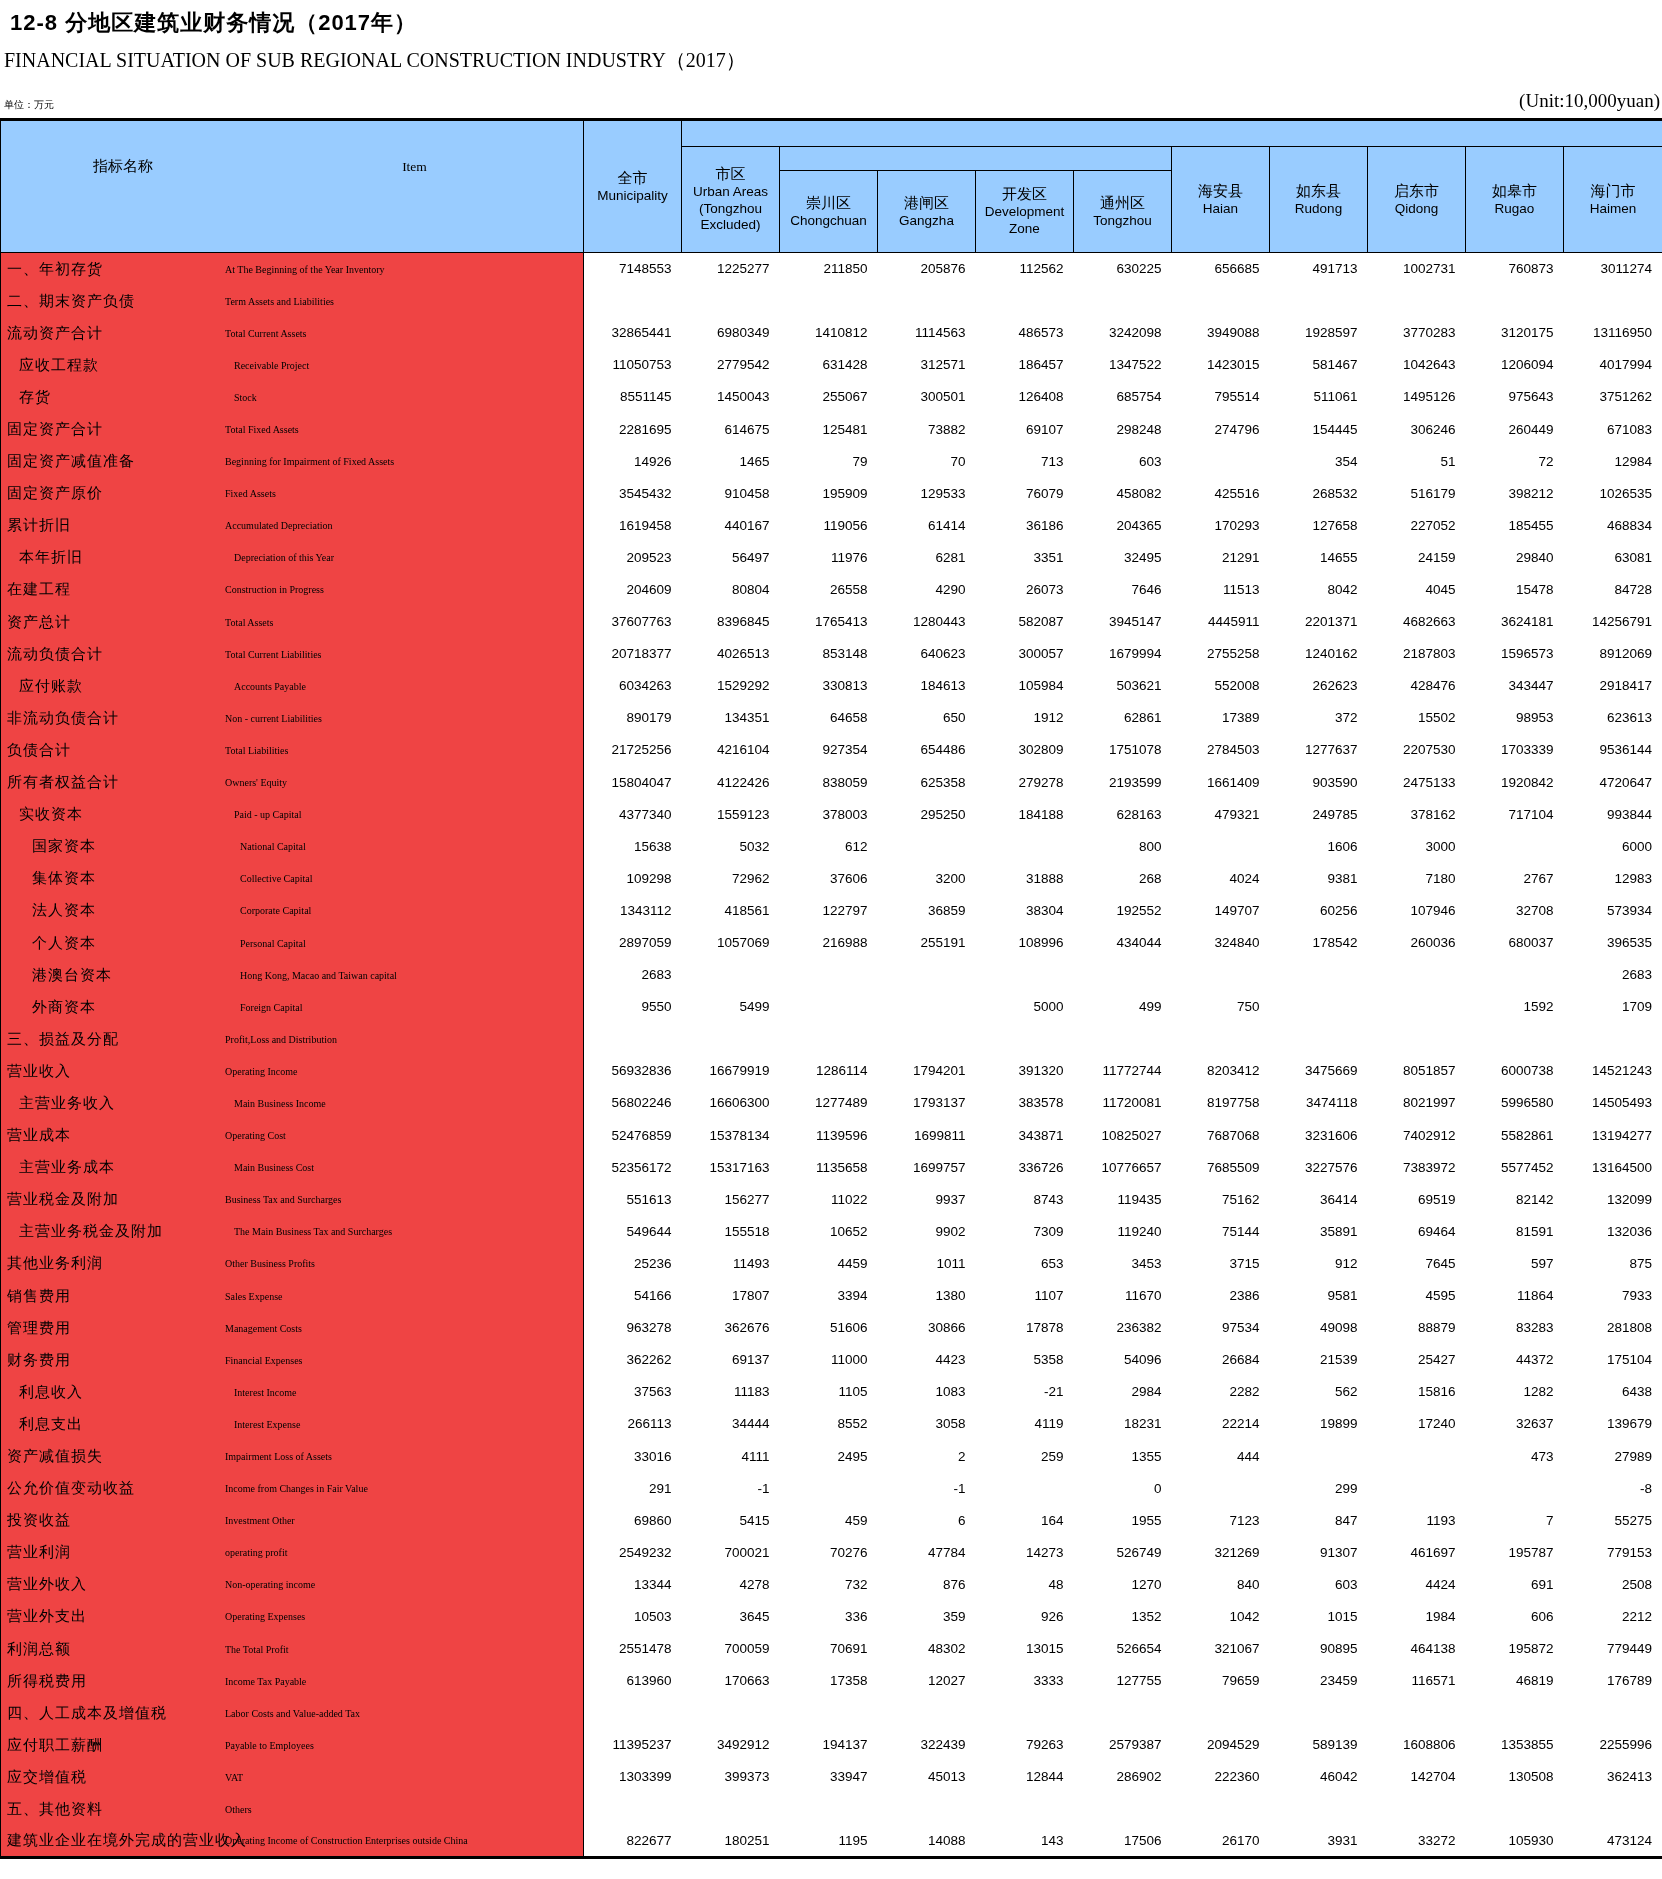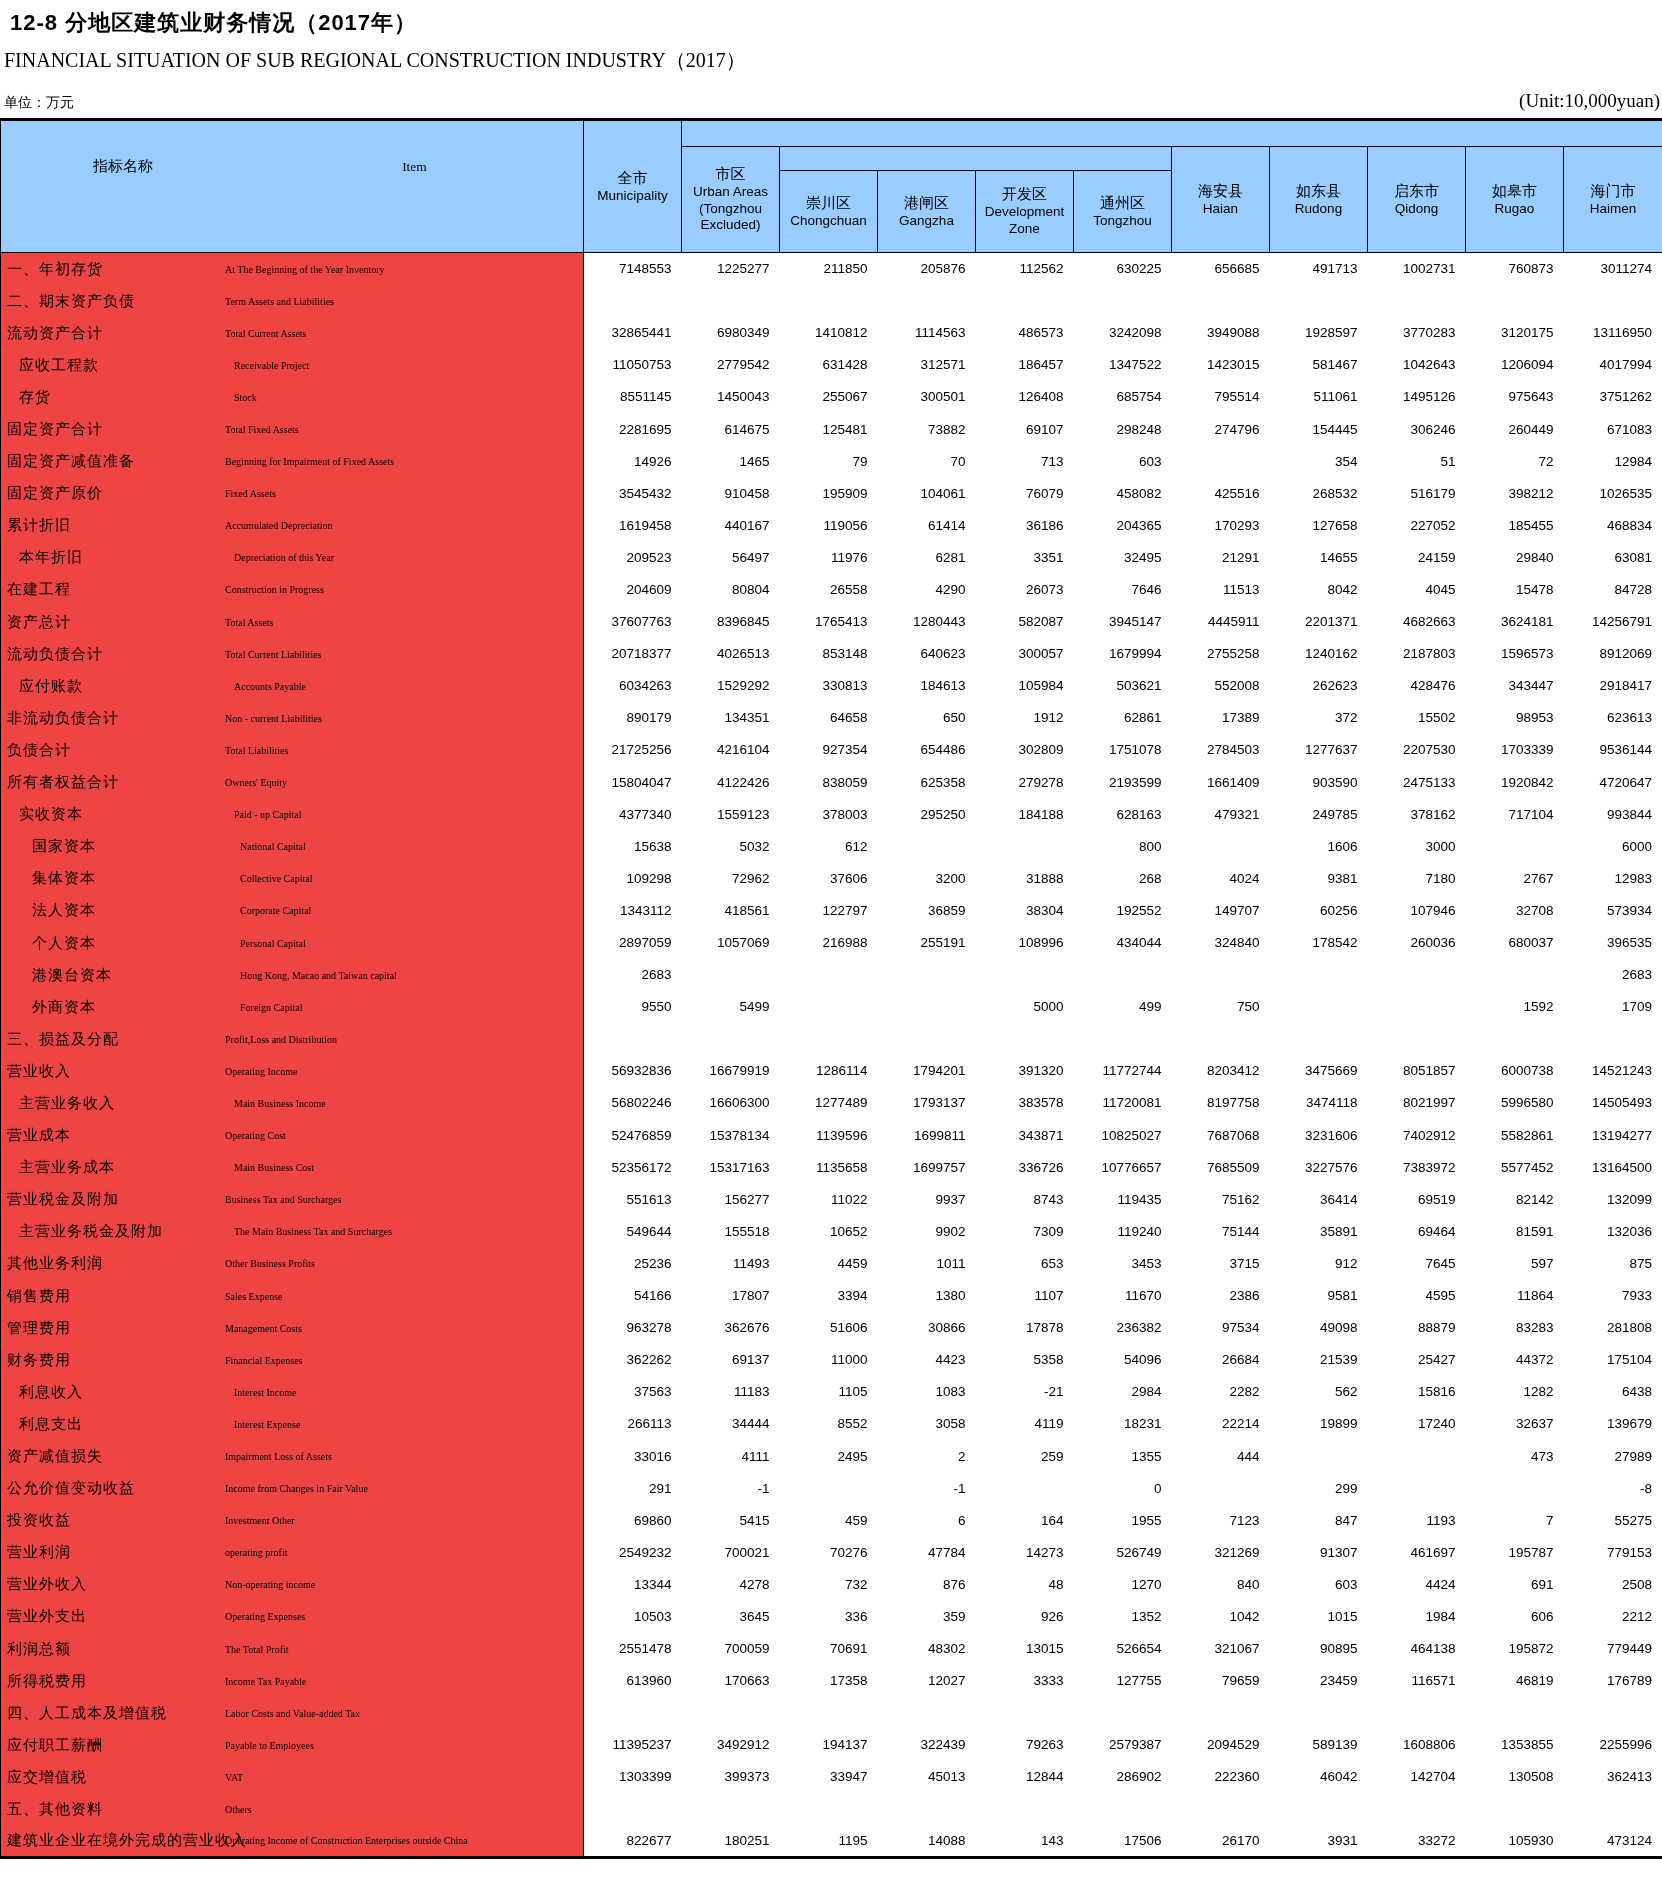--- a/index.html
+++ b/index.html
@@ -1,20 +1,20 @@
 <!DOCTYPE html>
 <html><head>
 <meta charset="utf-8">
 <style>
   html,body{margin:0;padding:0;background:#fff;}
   body{width:1662px;height:1879px;position:relative;font-family:"Liberation Serif",serif;color:#000;}
   .page-title-zh{font-family:"Liberation Sans",sans-serif;font-weight:bold;font-size:22px;margin:8px 0 0 10px;letter-spacing:1px;}
   .page-title-en{font-family:"Liberation Serif",serif;font-size:20px;margin:9px 0 0 4px;}
   .unit-row{display:flex;justify-content:space-between;align-items:flex-end;margin:16px 2px 6px 4px;font-size:15px;}
-  .unit-zh{font-size:14px;}
+  .unit-zh{font-size:10px;}
   .unit-en{font-size:19px;}
   table.main{border-collapse:collapse;table-layout:fixed;width:1662px;border:solid #000;border-width:3px 1px 3px 1px;}
   thead th{background:#99CCFF;border:1px solid #000;font-weight:normal;padding:0;vertical-align:middle;}
   .thwrap{height:100%;display:flex;flex-direction:column;justify-content:space-around;align-items:center;}
   .hz{font-size:15px;white-space:nowrap;}
   .he{font-family:Liberation Sans, sans-serif;font-size:13.5px;line-height:1.25;text-align:center;padding:0 3px;}
   th.hlbl{position:relative;}
   .hlbl .z{position:absolute;top:36px;left:0;width:244px;text-align:center;font-size:15px;}
   .hlbl .e{position:absolute;top:38px;left:244px;width:339px;text-align:center;font-size:13.5px;}
   tbody tr{height:32.1px;}
@@ -252,21 +252,21 @@
         <td class="num">12984</td>
       </tr>
       <tr>
         <td class="lbl ind0">
           <span class="zh">固定资产原价</span>
           <span class="en">Fixed Assets</span>
         </td>
         <td class="num">3545432</td>
         <td class="num">910458</td>
         <td class="num">195909</td>
-        <td class="num">104061</td>
+        <td class="num">129533</td>
         <td class="num">76079</td>
         <td class="num">458082</td>
         <td class="num">425516</td>
         <td class="num">268532</td>
         <td class="num">516179</td>
         <td class="num">398212</td>
         <td class="num">1026535</td>
       </tr>
       <tr>
         <td class="lbl ind0">

